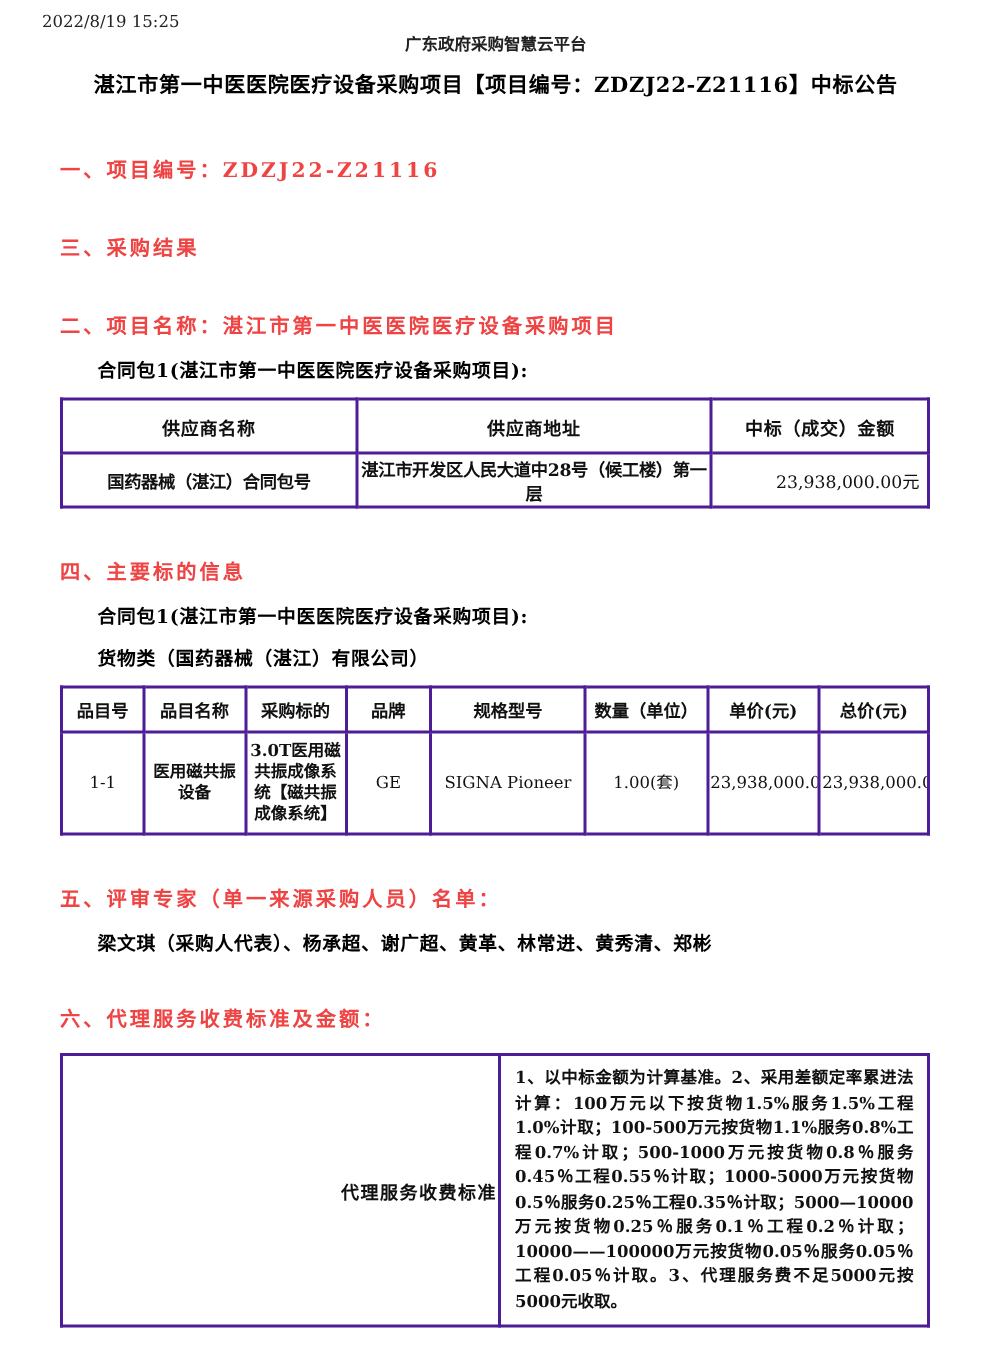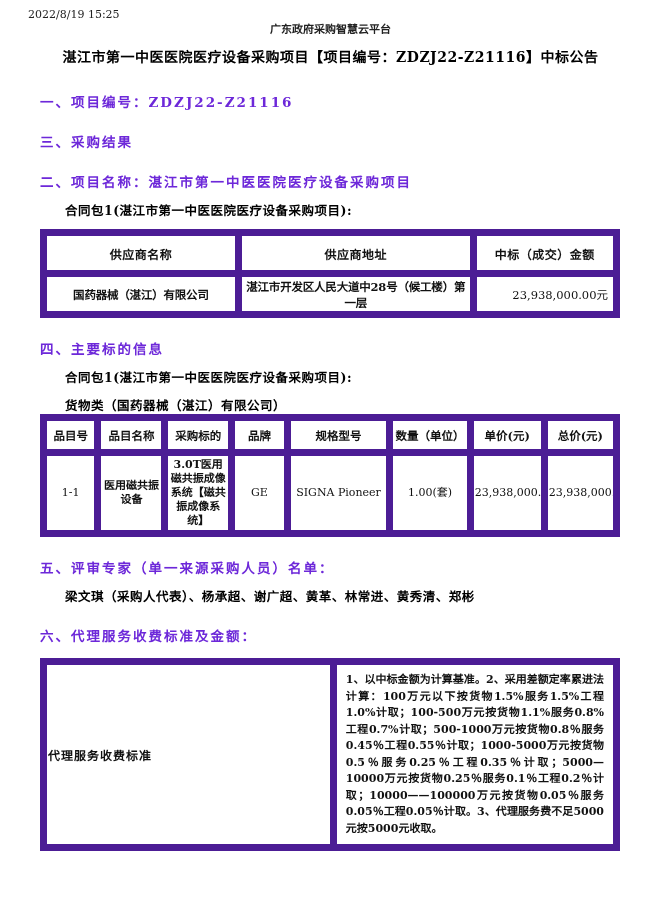--- a/index.html
+++ b/index.html
@@ -22,49 +22,49 @@
     text-align:center;color:#000;letter-spacing:0.5px;
   }
 
   
   .print-row{margin-top:12px;padding-right:52px;text-align:right;}
   .print-link{font-size:12px;color:#4a4a4a;cursor:pointer;font-weight:bold;}
 
   .content{padding:0 41px 18px 40px;}
 
   .sec-h{
-    margin-top:22px;font-size:13.5px;font-weight:bold;color:#6d28d9;
+    margin-top:34px;font-size:13.5px;font-weight:bold;color:#ef4444;
     letter-spacing:2px;line-height:18px;
   }
   .para{
     margin-top:11px;margin-left:25px;
     font-size:12.5px;font-weight:bold;color:#000;
     letter-spacing:0.5px;line-height:17px;
   }
 
   table{border-collapse:collapse;width:100%;table-layout:fixed;}
-  th,td{border:7px solid #4c1d95;font-weight:normal;overflow:hidden;}
+  th,td{border:2px solid #4c1d95;font-weight:normal;overflow:hidden;}
 
   
   .t1{margin-top:10px;}
   .t1 th{height:32px;font-size:12px;font-weight:bold;text-align:center;letter-spacing:0.5px;}
   .t1 td{height:25px;font-size:11.5px;text-align:center;}
   .t1 .zh{font-weight:bold;letter-spacing:-0.2px;}
   .t1 .num{text-align:right;padding-right:5px;font-size:11.5px;}
 
   
-  .t2{}
+  .t2{margin-top:10px;}
   .t2 th{height:26px;font-size:11.5px;font-weight:bold;text-align:center;}
   .t2 td{height:62px;font-size:11px;text-align:center;padding:2px 1px;line-height:14px;}
   .t2 .zh{font-weight:bold;}
   .t2 .num{text-align:right;padding-right:4px;}
 
   
   .t3top{margin-top:13px;}
-  .t3top .label-cell{width:52%;text-align:left;vertical-align:middle;font-size:12px;font-weight:bold;letter-spacing:1px;}
+  .t3top .label-cell{width:52%;text-align:right;vertical-align:middle;font-size:12px;font-weight:bold;letter-spacing:1px;}
   .t3top .text-cell{width:48%;padding:7px 9px;font-size:11px;line-height:16.5px;text-align:justify;vertical-align:top;font-weight:bold;}
   .t3bot{margin-top:-1px;}
   .t3bot th{height:29px;font-size:12px;font-weight:bold;text-align:center;letter-spacing:0.5px;}
   .t3bot td{height:24px;font-size:11.5px;text-align:center;}
   .t3bot .zh{font-weight:bold;}
   .t3bot .name-cell{text-align:left;padding-left:6px;}
   .t3bot .num{text-align:right;padding-right:5px;}
 </style>
 </head>
 <body>
@@ -94,21 +94,21 @@
           <col style="width:41%">
           <col style="width:25%">
         </colgroup>
       <tbody>
           <tr>
         <th>供应商名称</th>
         <th>供应商地址</th>
         <th>中标（成交）金额</th>
       </tr>
       <tr>
-        <td class="zh">国药器械（湛江）有限公司</td>
+        <td class="zh">国药器械（湛江）合同包号</td>
         <td class="zh">湛江市开发区人民大道中28号（候工楼）第一层</td>
         <td class="num">23,938,000.00元</td>
       </tr>
     </tbody>
       </table>
 
     <div class="sec-h">四、主要标的信息</div>
     <div class="para">合同包1(湛江市第一中医医院医疗设备采购项目):</div>
     <div class="para">货物类（国药器械（湛江）有限公司）</div>
 

